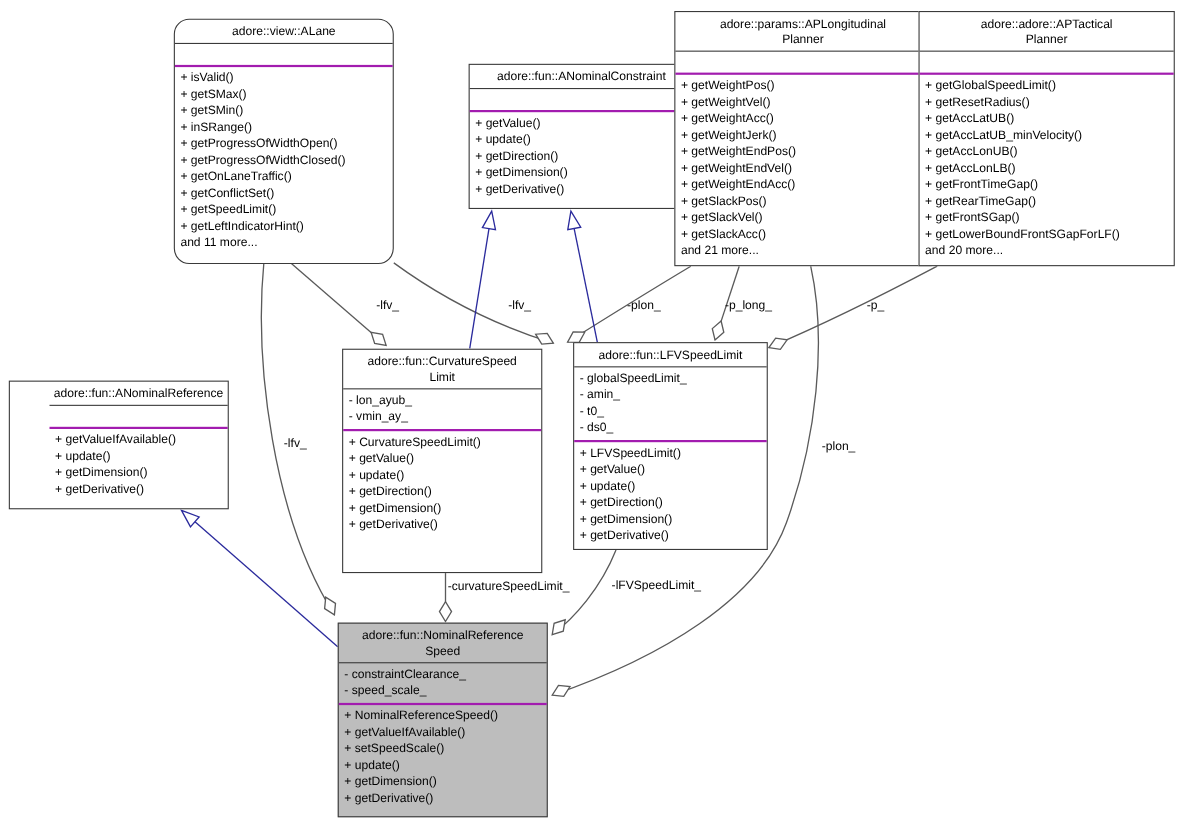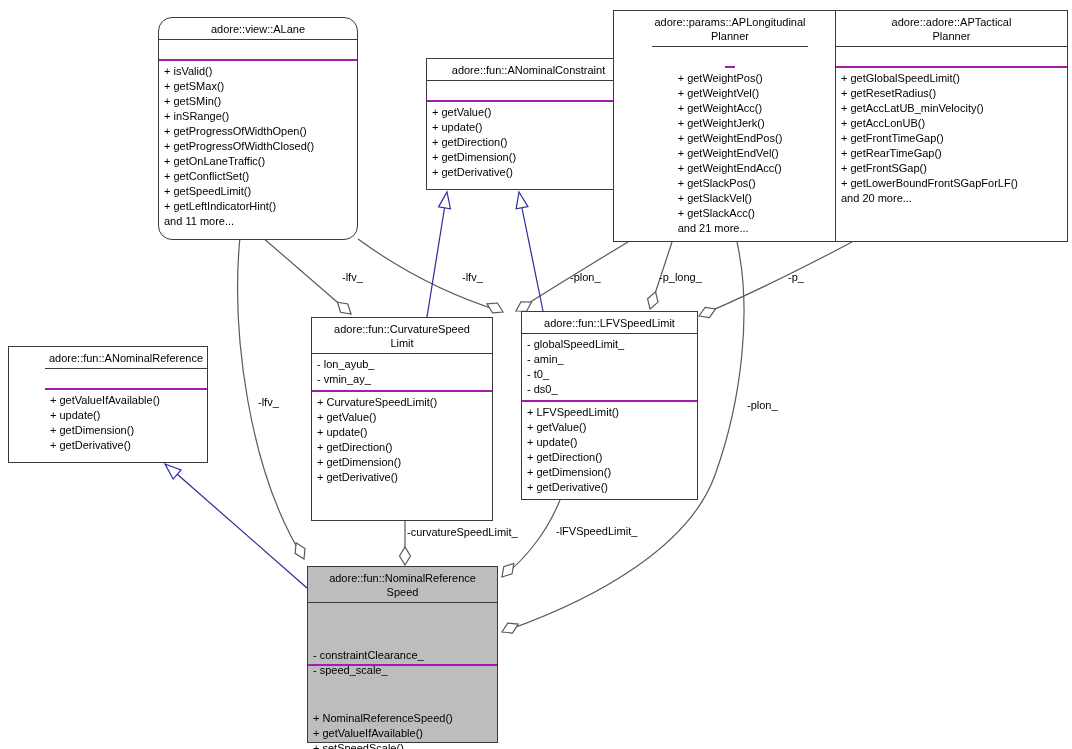--- a/index.html
+++ b/index.html
@@ -7,21 +7,21 @@
     position:relative;width:1072px;height:749px;background:#ffffff;
     font-family:"Liberation Sans", sans-serif;font-size:11px;color:#000;
     overflow:hidden;
   }
   #edge-layer{position:absolute;left:0;top:0;width:1072px;height:749px;z-index:1;}
   .uml-box{
     position:absolute;z-index:2;box-sizing:border-box;
     background:#ffffff;border:1px solid #3a3a3a;
     display:flex;flex-direction:column;
   }
-  .uml-box.highlight{background:#bdbdbd;gap:42px;}
+  .uml-box.highlight{background:#bdbdbd;}
   .uml-title{
     border-bottom:1px solid #3a3a3a;text-align:center;
     padding:4px 2px 3px 2px;line-height:14px;white-space:pre-line;
   }
   .uml-attrs{
     border-bottom:2px solid #a21caf;padding:3px 5px;min-height:21px;box-sizing:border-box;
   }
   .uml-methods{padding:3px 5px;flex:1;}
   .line{line-height:15px;white-space:nowrap;}
   .edge{fill:none;stroke:#5a5a5a;stroke-width:1.2;}
@@ -99,21 +99,21 @@
     <div class="uml-attrs"></div>
     <div class="uml-methods">
         <div class="line">+ getValue()</div>
         <div class="line">+ update()</div>
         <div class="line">+ getDirection()</div>
         <div class="line">+ getDimension()</div>
         <div class="line">+ getDerivative()</div>
       </div>
   </div>
 
-  <div class="uml-box" style="left:613px;top:10px;width:234px;height:232px;align-items:center;">
+  <div class="uml-box" style="left:613px;top:10px;width:234px;height:232px;">
     <div class="uml-title">adore::params::APLongitudinal
 Planner</div>
     <div class="uml-attrs"></div>
     <div class="uml-methods">
         <div class="line">+ getWeightPos()</div>
         <div class="line">+ getWeightVel()</div>
         <div class="line">+ getWeightAcc()</div>
         <div class="line">+ getWeightJerk()</div>
         <div class="line">+ getWeightEndPos()</div>
         <div class="line">+ getWeightEndVel()</div>
@@ -125,22 +125,24 @@
       </div>
   </div>
 
   <div class="uml-box" style="left:835px;top:10px;width:233px;height:232px;">
     <div class="uml-title">adore::adore::APTactical
 Planner</div>
     <div class="uml-attrs"></div>
     <div class="uml-methods">
         <div class="line">+ getGlobalSpeedLimit()</div>
         <div class="line">+ getResetRadius()</div>
+        <div class="line">+ getAccLatUB()</div>
         <div class="line">+ getAccLatUB_minVelocity()</div>
         <div class="line">+ getAccLonUB()</div>
+        <div class="line">+ getAccLonLB()</div>
         <div class="line">+ getFrontTimeGap()</div>
         <div class="line">+ getRearTimeGap()</div>
         <div class="line">+ getFrontSGap()</div>
         <div class="line">+ getLowerBoundFrontSGapForLF()</div>
         <div class="line">and 20 more...</div>
       </div>
   </div>
 
   <div class="uml-box" style="left:8px;top:346px;width:200px;height:117px;padding-left:36px;">
     <div class="uml-title">adore::fun::ANominalReference</div>

